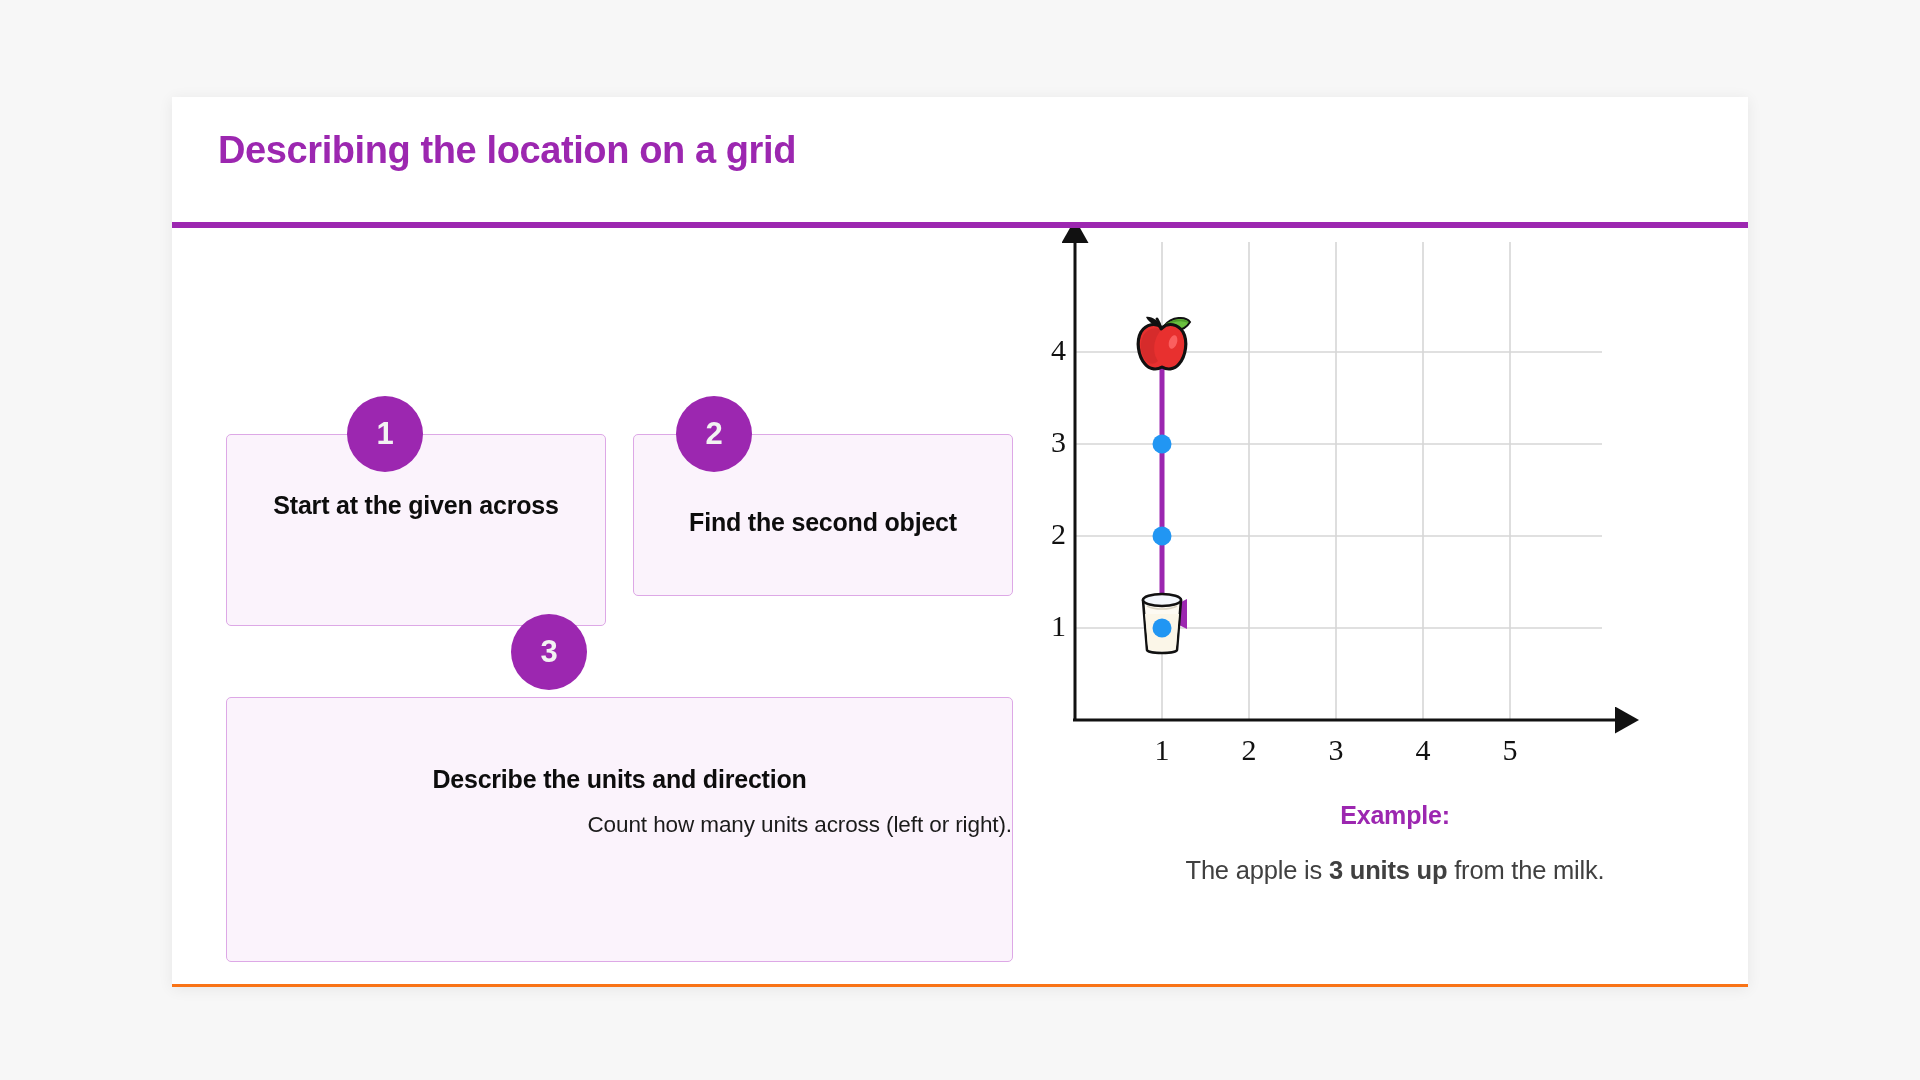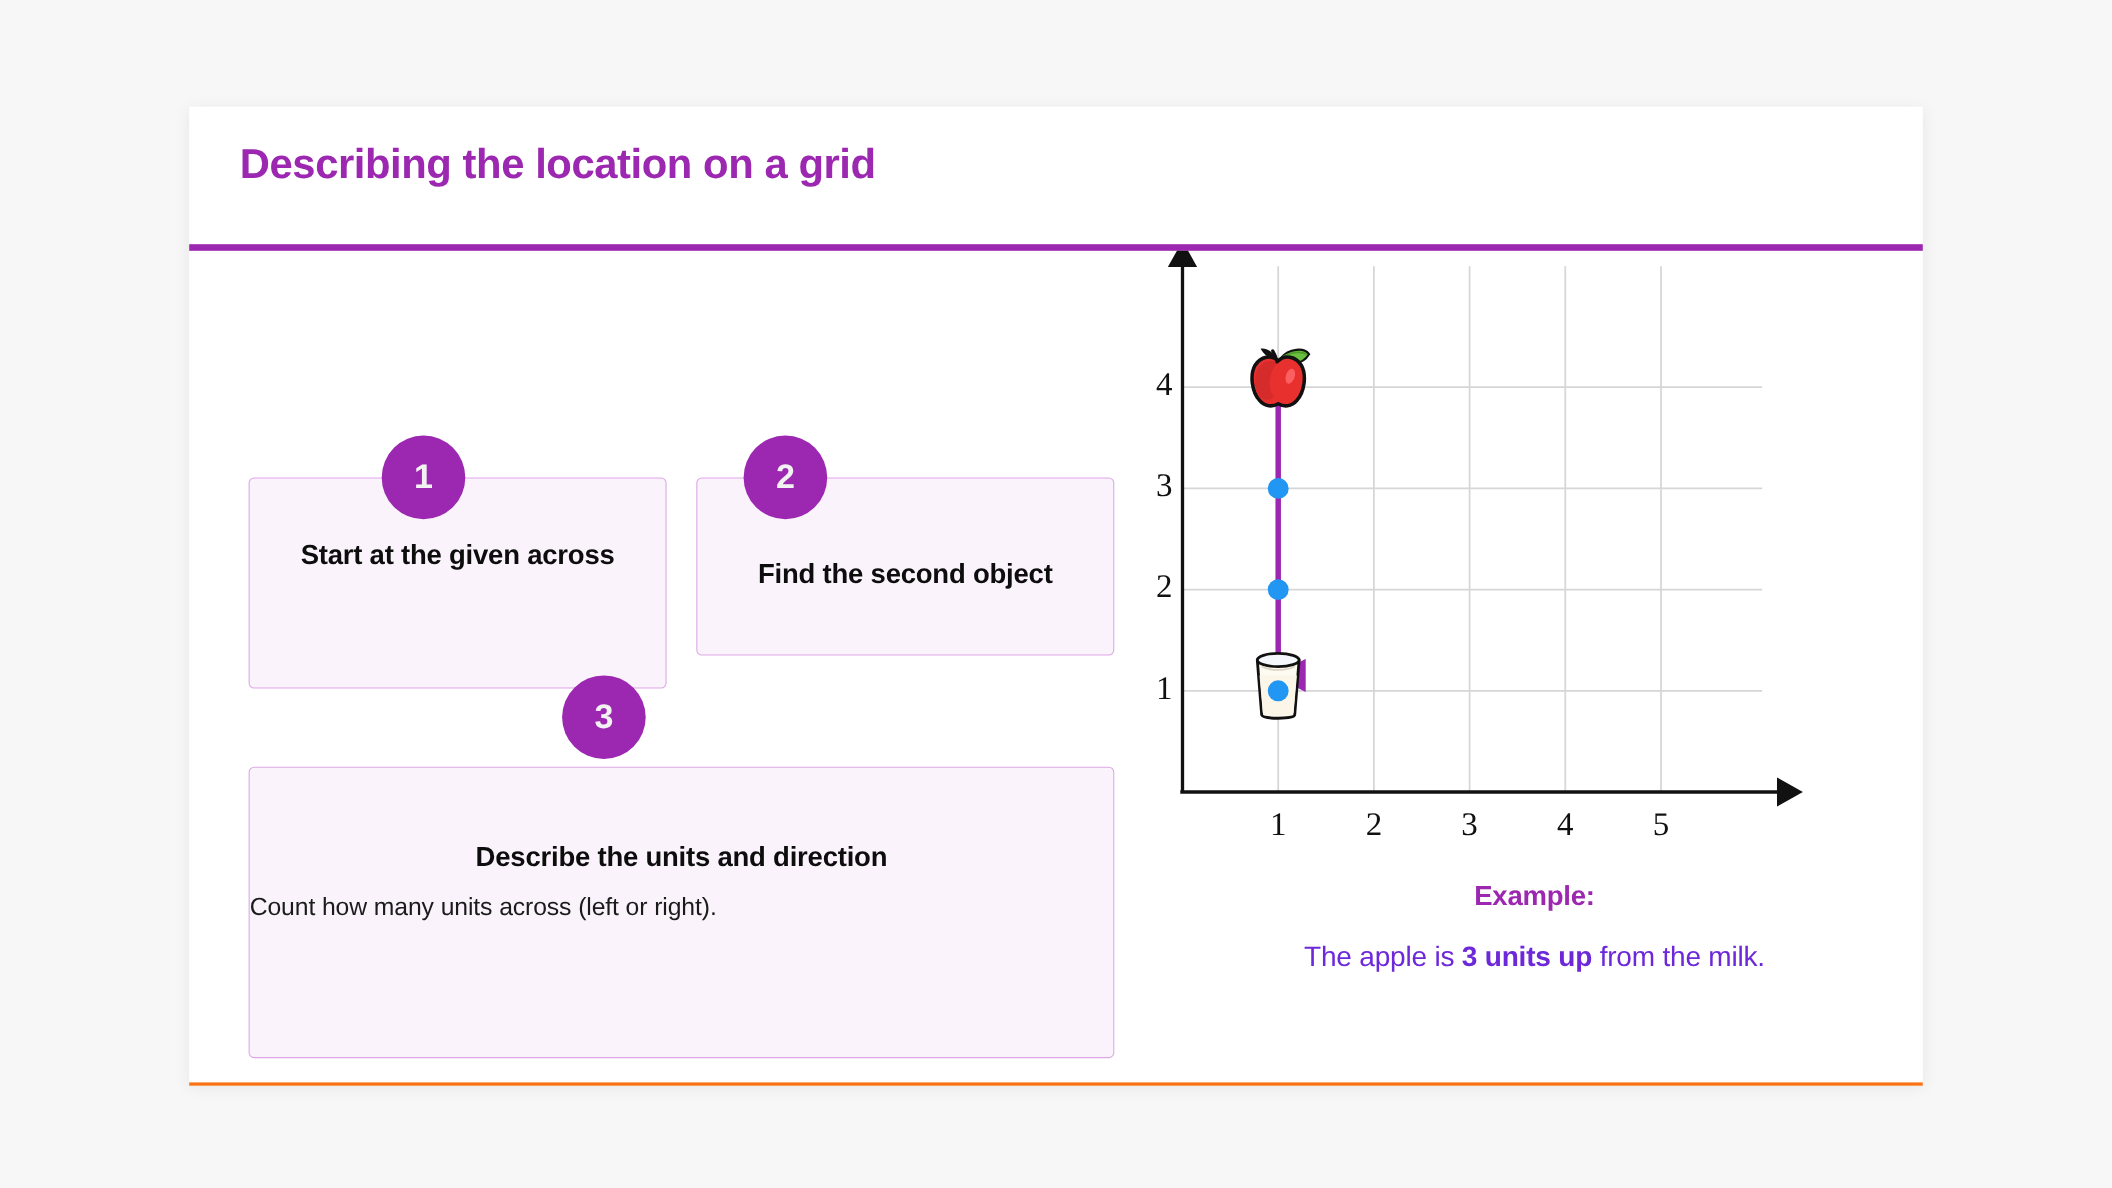--- a/index.html
+++ b/index.html
@@ -96,21 +96,21 @@
     letter-spacing: -0.2px;
     line-height: 1.95;
   }
   #step-1-heading { left: 0; top: 46px; padding: 0 26px; }
   #step-2-heading { left: 0; top: 63px; padding: 0 20px; }
   #step-3-heading { left: 0; top: 57px; }
 
   .step-detail {
     position: absolute;
     width: 100%;
-    text-align: left;
+    text-align: right;
     font-size: 22.5px;
     font-weight: 400;
     color: #1b1b1b;
     letter-spacing: -0.1px;
   }
   #step-3-detail-1 { top: 114px; }
   #step-3-detail-2 { top: 159px; }
 
   
   #graph-area {
@@ -144,21 +144,21 @@
     color: #9c27b0;
     letter-spacing: -0.2px;
   }
   #example-caption {
     position: absolute;
     left: 0;
     top: 628px;
     width: 706px;
     text-align: center;
     font-size: 25.5px;
-    color: #6d28d9;
+    color: #404040;
     letter-spacing: -0.2px;
     white-space: nowrap;
   }
   #example-caption b { font-weight: 700; }
 
   .icon-wrap { position: absolute; }
 </style>
 </head>
 <body>
 

